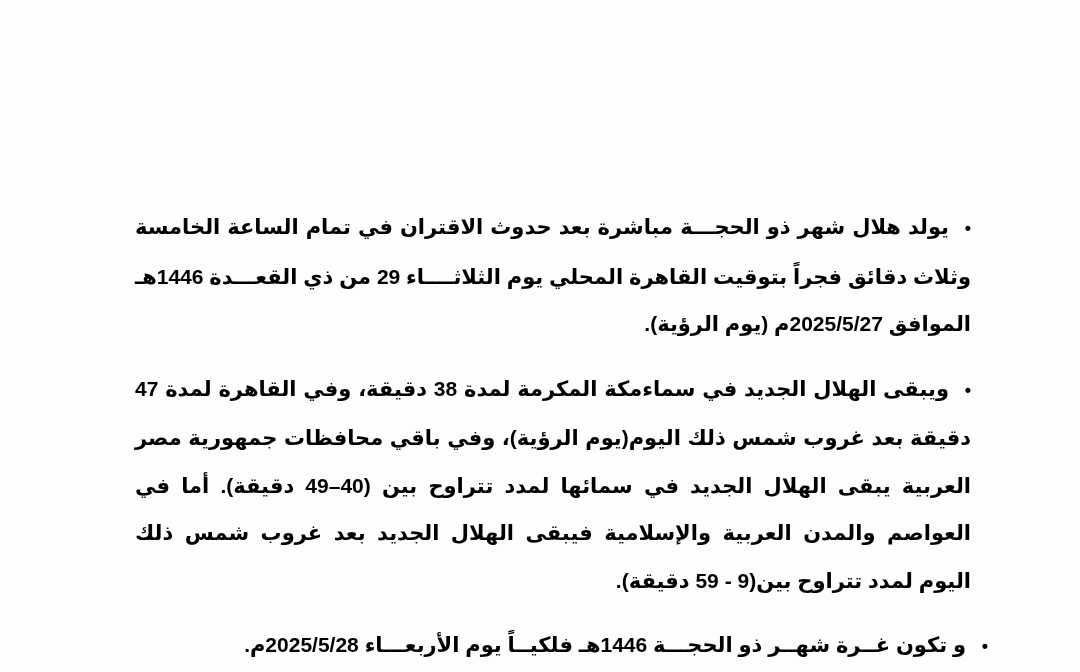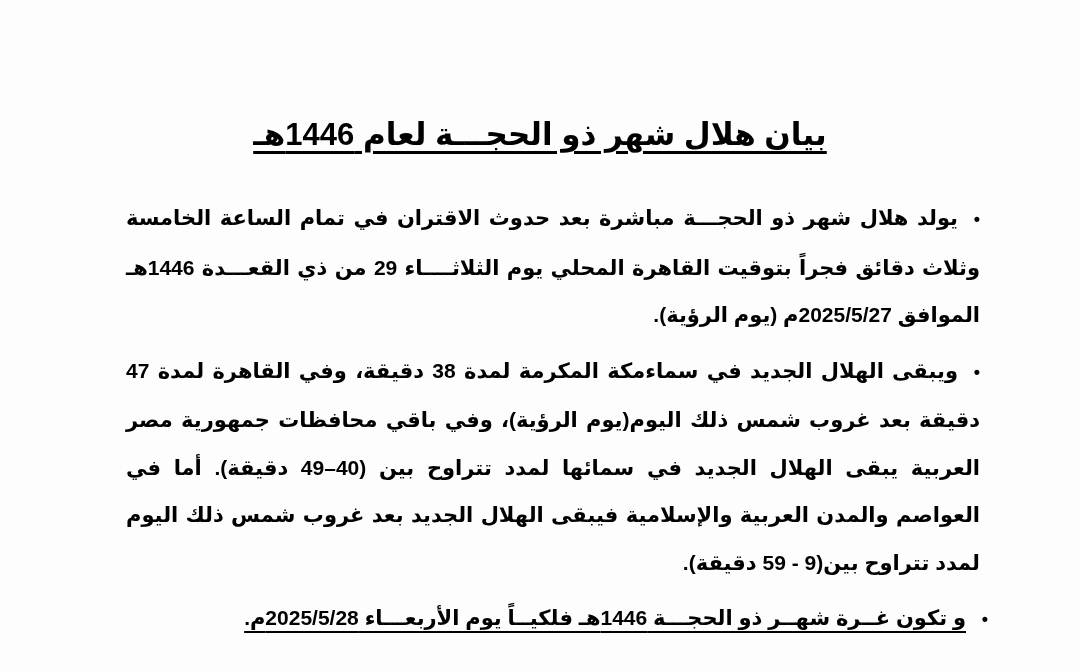--- a/index.html
+++ b/index.html
@@ -42,48 +42,44 @@
       position: absolute;
       top: 186px;
       right: 92px;
       width: 870px;
       font-size: 21px;
       font-weight: bold;
       line-height: 47.5px;
       text-align: justify;
     }
     .para {
-      margin: 8px;
+      margin: 17px;
       padding: 0;
     }
     .bullet {
       display: inline-block;
       width: 18px;
       font-size: 18px;
       text-align: right;
       margin-left: 4px;
     }
     .line-item {
       margin: 0;
       text-align: right;
       line-height: 47.5px;
     }
     .line-item span.text {
-      text-decoration: underline;
       text-decoration-thickness: 2px;
       text-underline-offset: 6px;
     }
   </style>
 </head>
 <body>
 
 <div class="page">
-  <div class="title">
-    <span>بيان هلال شهر ذو الحجـــة لعام 1446هـ</span>
-  </div>
 
   <div class="content">
     <p class="para">
       <span class="bullet">•</span><span>يولد هلال شهر ذو الحجـــة مباشرة بعد حدوث الاقتران في تمام الساعة الخامسة وثلاث دقائق فجراً بتوقيت القاهرة المحلي يوم الثلاثــــاء 29 من ذي القعـــدة 1446هـ الموافق 2025/5/27م (يوم الرؤية).</span>
     </p>
     <p class="para">
       <span class="bullet">•</span><span>ويبقى الهلال الجديد في سماءمكة المكرمة لمدة 38 دقيقة، وفي القاهرة لمدة 47 دقيقة بعد غروب شمس ذلك اليوم(يوم الرؤية)، وفي باقي محافظات جمهورية مصر العربية يبقى الهلال الجديد في سمائها لمدد تتراوح بين (40–49 دقيقة). أما في العواصم والمدن العربية والإسلامية فيبقى الهلال الجديد بعد غروب شمس ذلك اليوم لمدد تتراوح بين(9 - 59 دقيقة).</span>
     </p>
     <p class="line-item">
       <span class="text"><span class="bullet">•</span><span>و تكون غــرة شهــر ذو الحجـــة 1446هـ  فلكيــاً يوم الأربعـــاء 2025/5/28م.</span></span>

